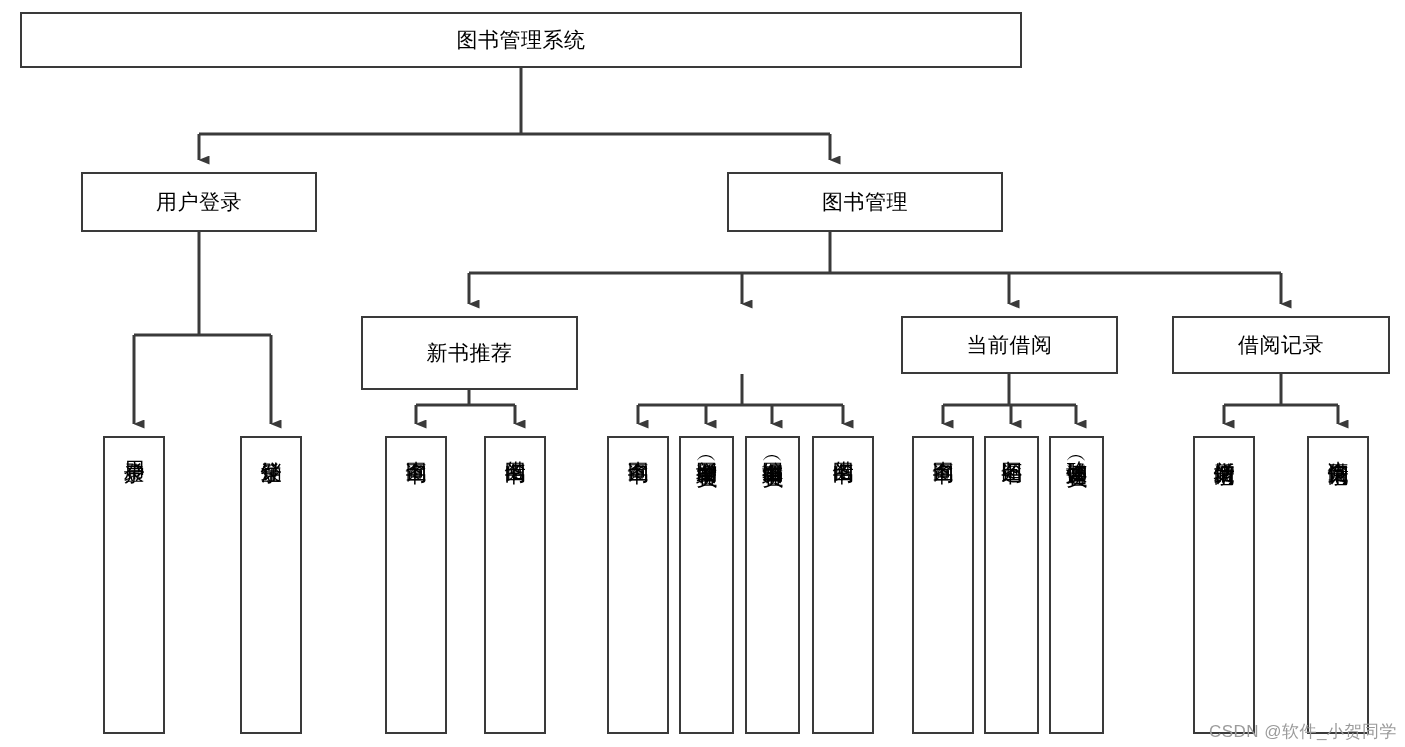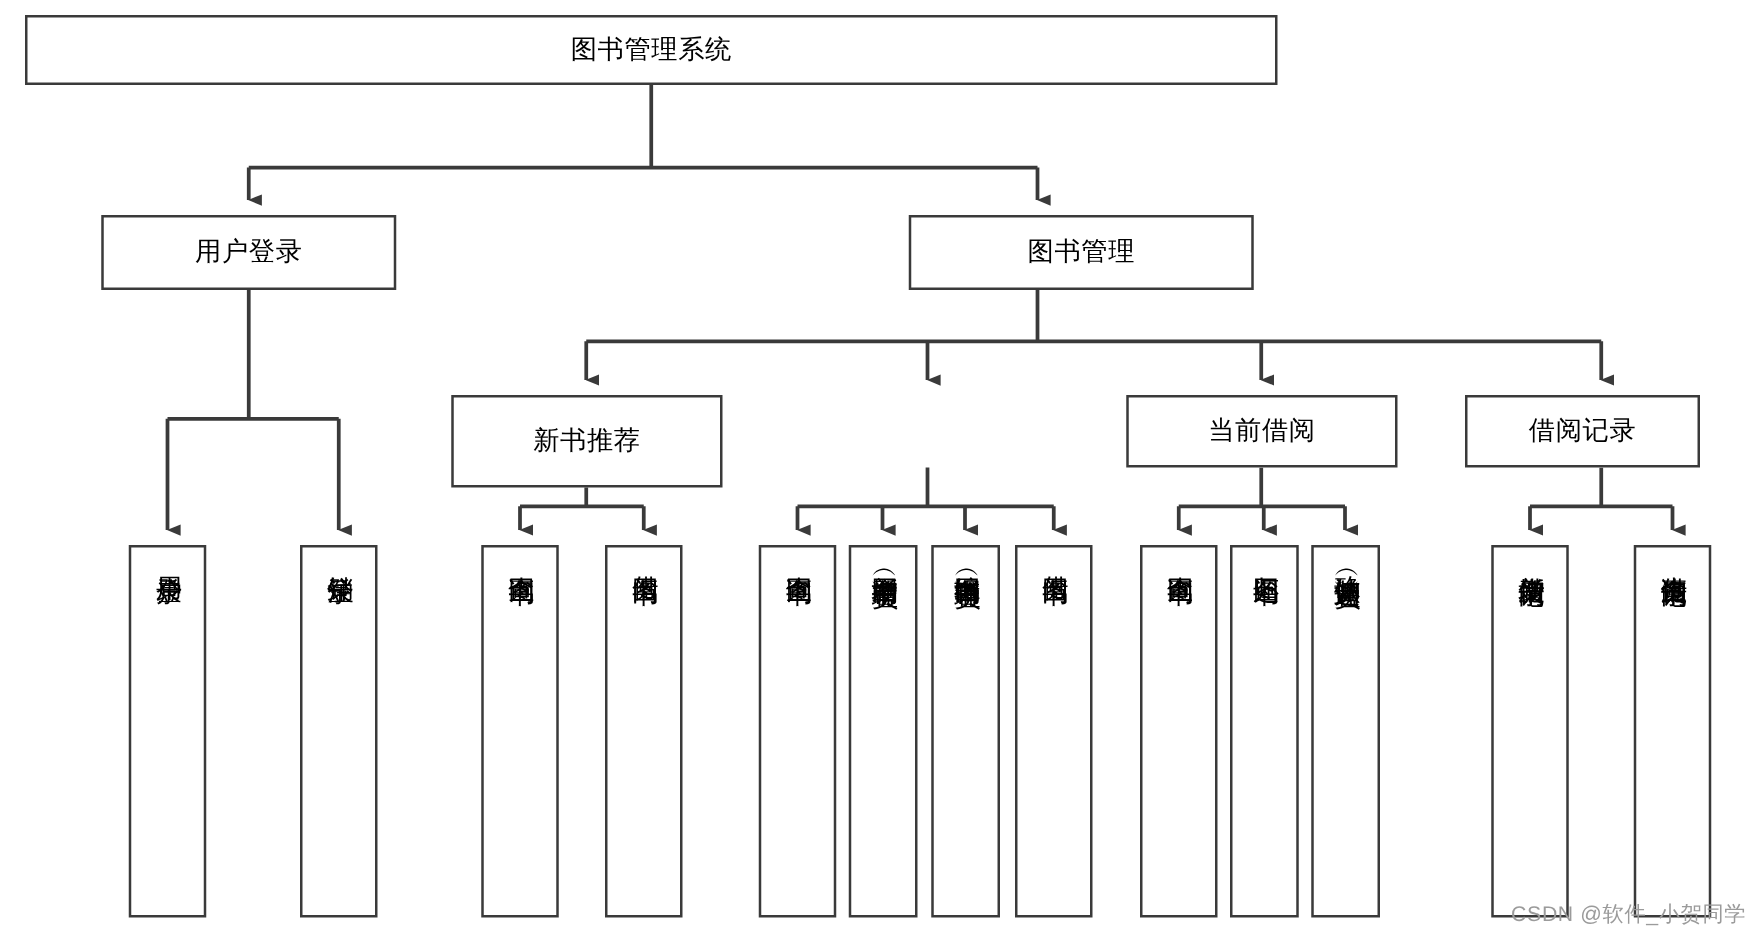--- a/index.html
+++ b/index.html
@@ -143,21 +143,21 @@
   <div class="node horiz" style="left:711px; top:172px; width:276px; height:60px;margin-left:16px;">
     <span class="label">图书管理</span>
   </div>
 
   <div class="node horiz" style="left:361px; top:316px; width:217px; height:74px;">
     <span class="label">新书推荐</span>
   </div>
   <div class="node horiz" style="left:901px; top:316px; width:217px; height:58px;align-items:center;">
     <span class="label">当前借阅</span>
   </div>
-  <div class="node horiz" style="left:1172px; top:316px; width:188px; height:58px;">
+  <div class="node horiz" style="left:1172px; top:316px; width:218px; height:58px;">
     <span class="label">借阅记录</span>
   </div>
 
   <div class="node vert" style="left:103px; top:436px; width:62px; height:298px;">
     <span class="label">用户登录</span>
   </div>
   <div class="node vert" style="left:240px; top:436px; width:62px; height:298px;">
     <span class="label">注销登录</span>
   </div>
 

